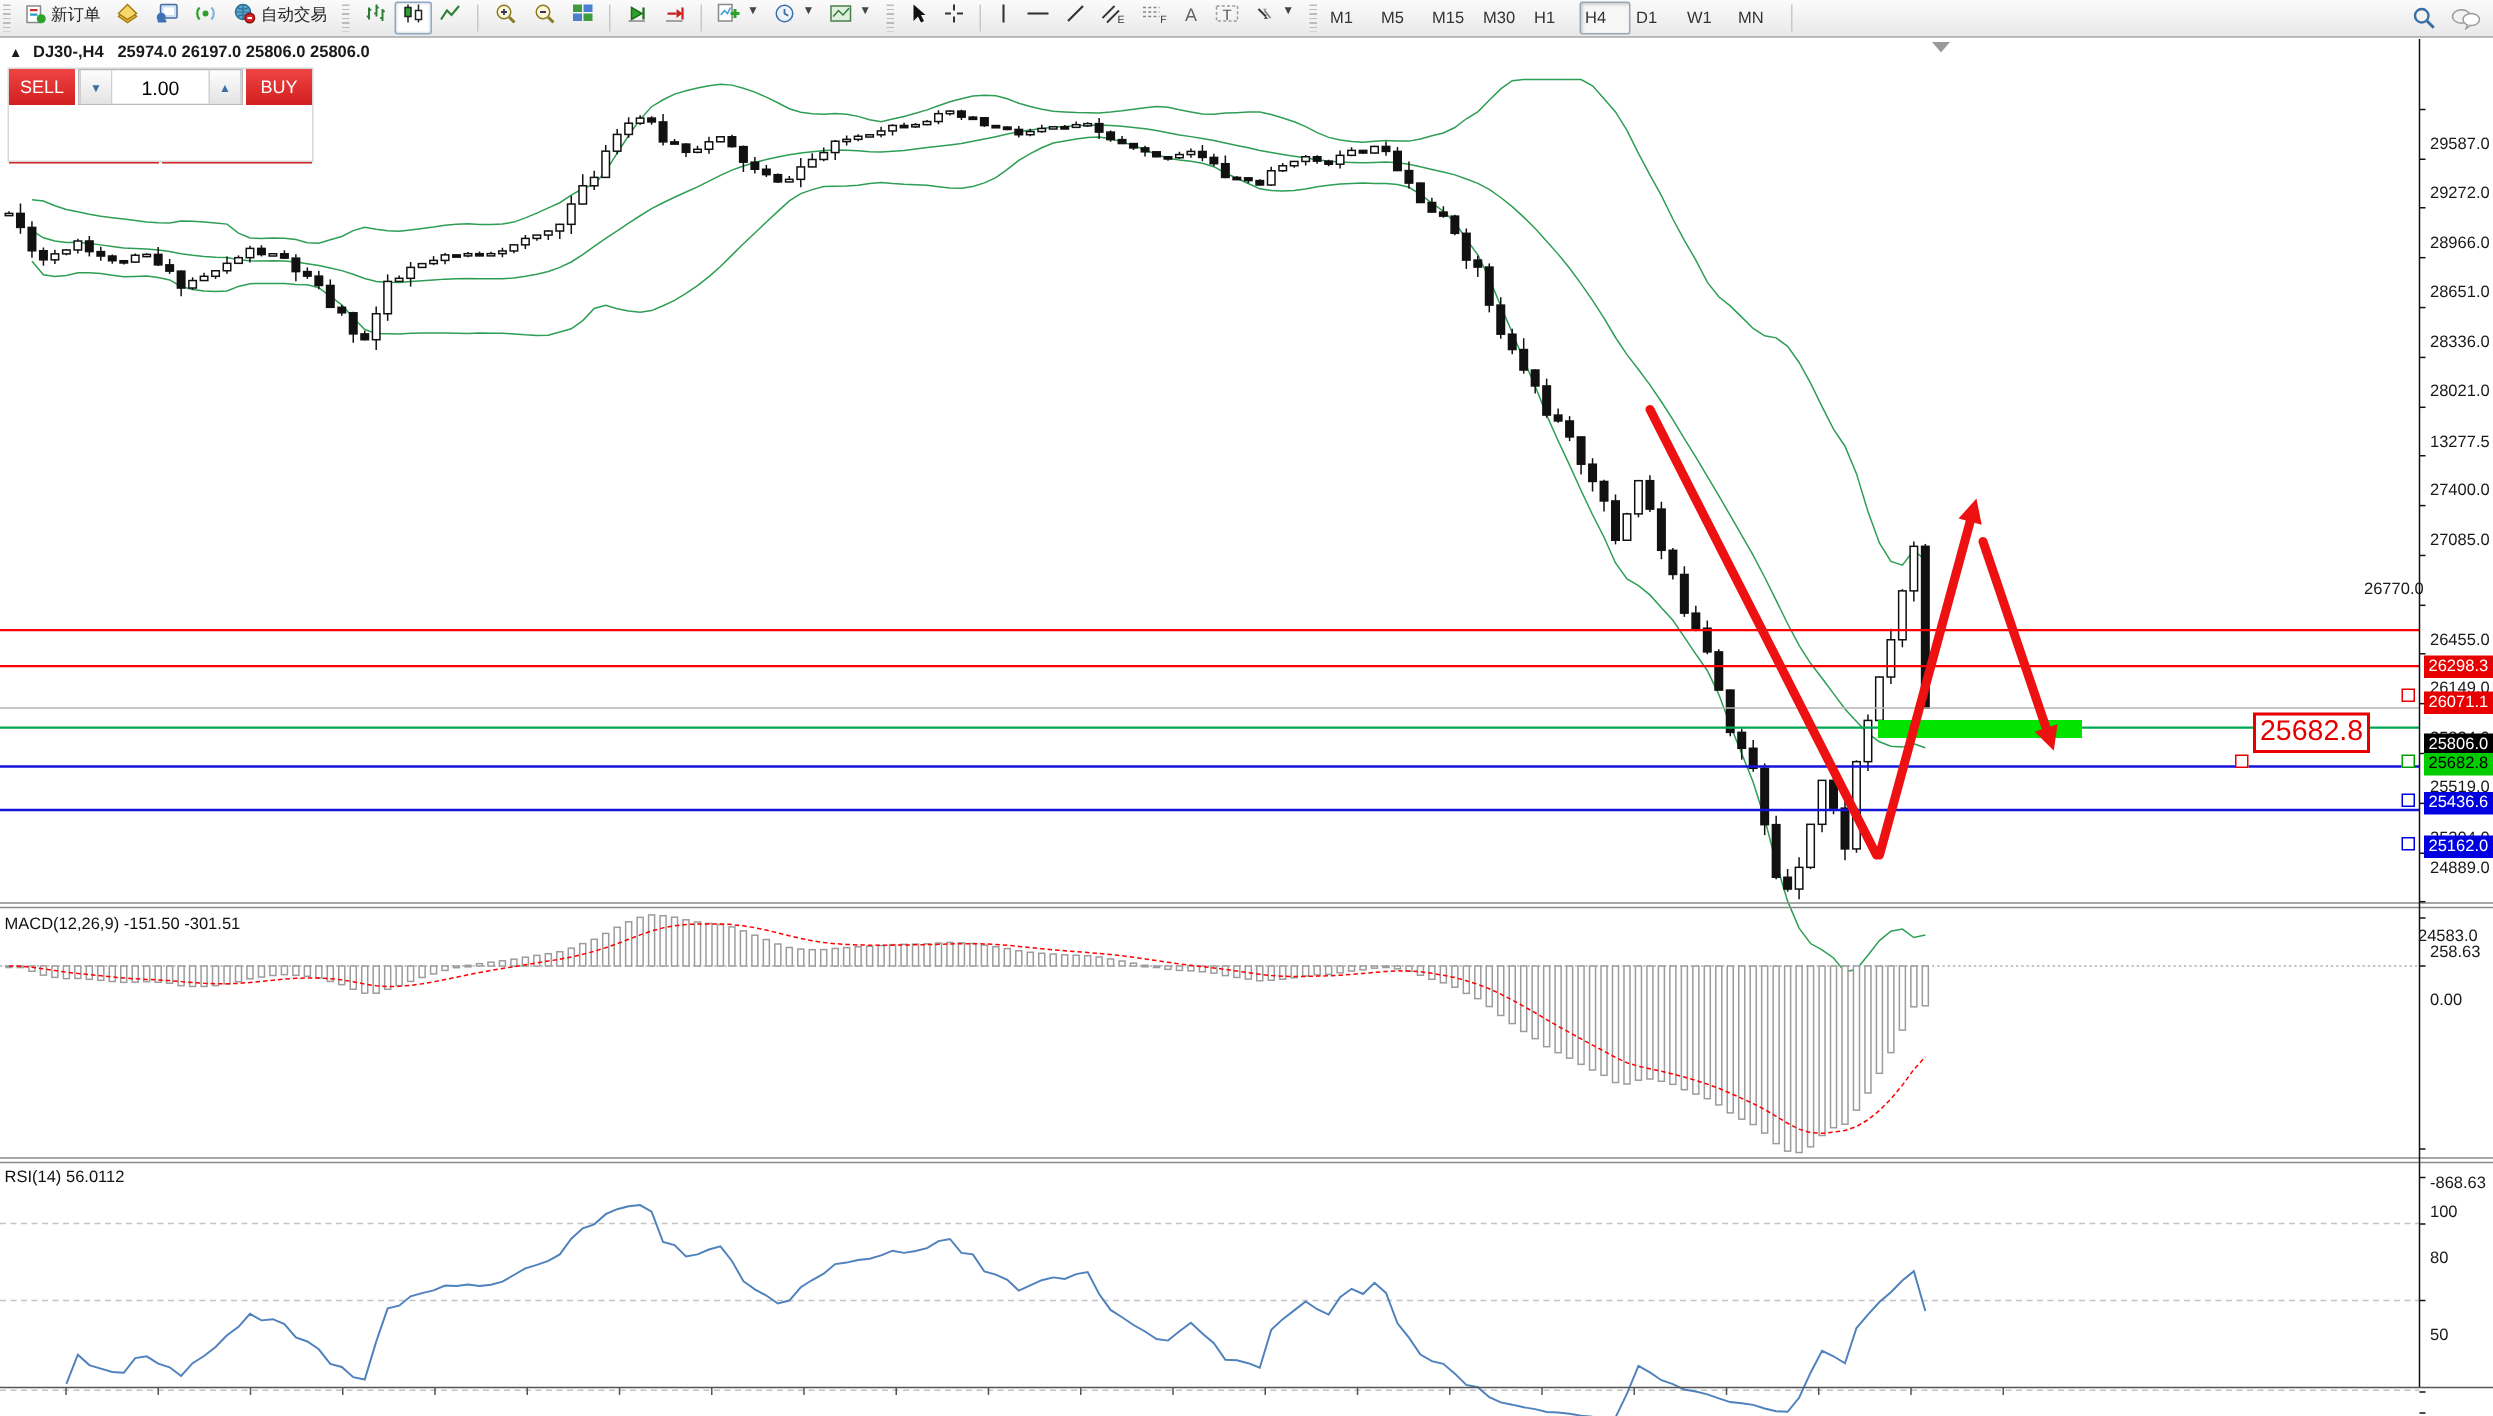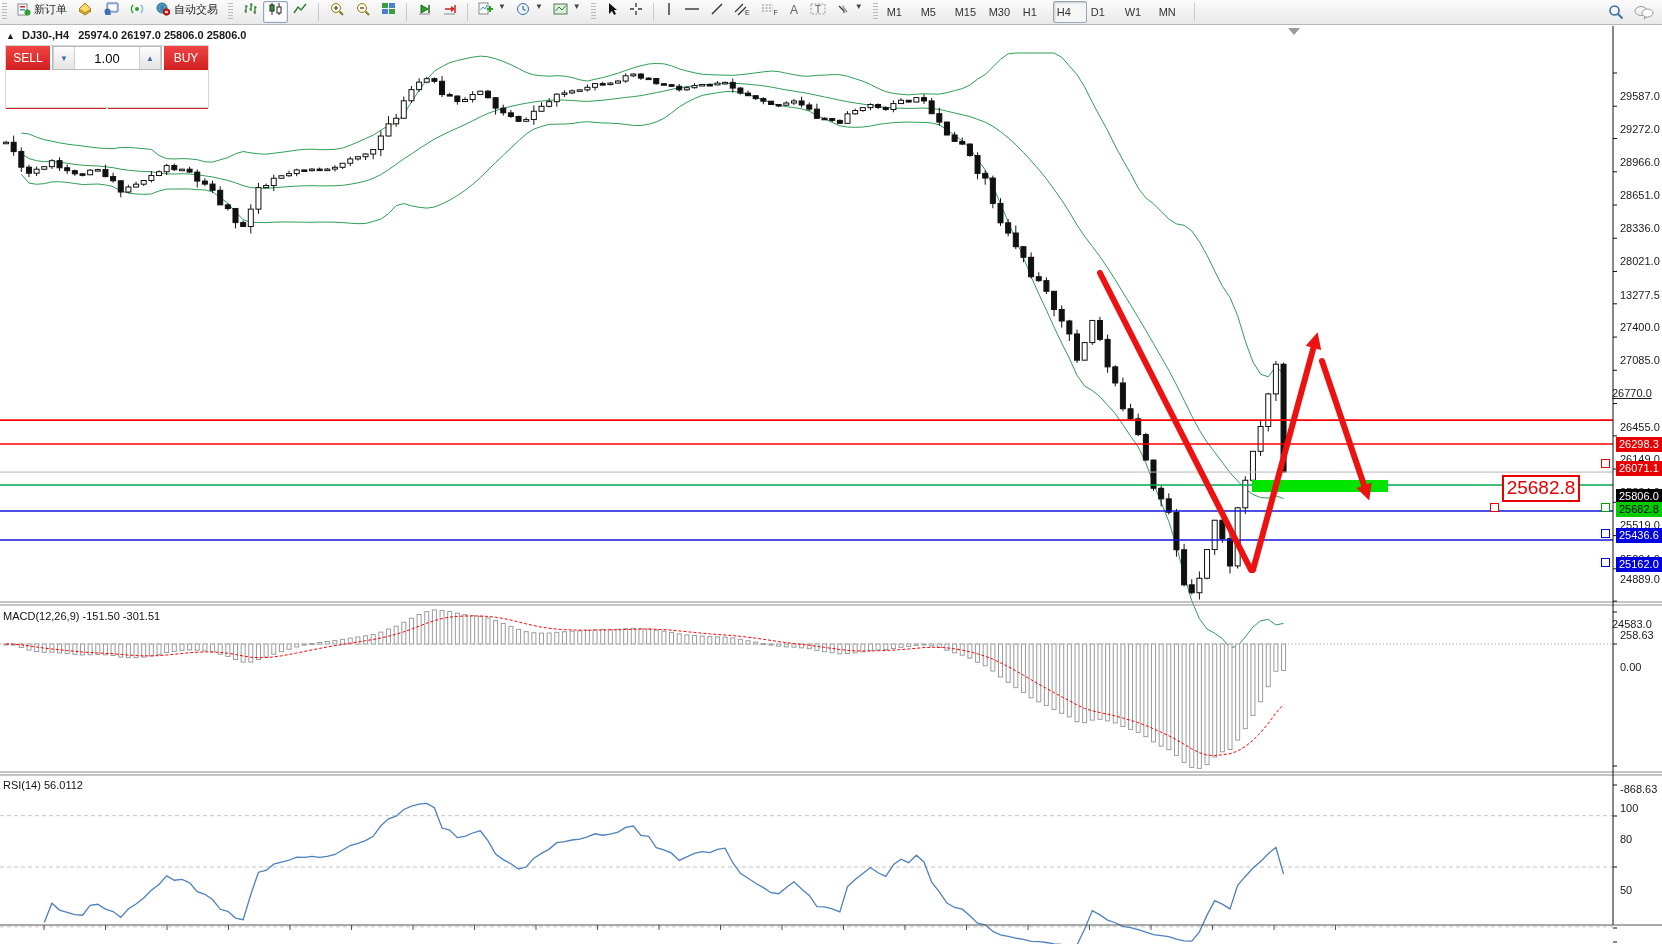--- a/index.html
+++ b/index.html
@@ -905,21 +905,21 @@
     <div id="axis-layer">
         <div class="tick-label" style="left: 1620px; top: 65px;">29587.0</div>
         <div class="tick-label" style="left: 1620px; top: 98.2454px;">29272.0</div>
         <div class="tick-label" style="left: 1620px; top: 130.541px;">28966.0</div>
         <div class="tick-label" style="left: 1620px; top: 163.786px;">28651.0</div>
         <div class="tick-label" style="left: 1620px; top: 197.032px;">28336.0</div>
         <div class="tick-label" style="left: 1620px; top: 230.277px;">28021.0</div>
         <div class="tick-label" style="left: 1620px; top: 263.522px;">13277.5</div>
         <div class="tick-label" style="left: 1620px; top: 295.818px;">27400.0</div>
         <div class="tick-label" style="left: 1620px; top: 329.063px;">27085.0</div>
-        <div class="tick-label" style="left: 1612px; top: 362.309px; text-decoration: underline;">26770.0</div>
+        <div class="tick-label" style="left: 1576px; top: 362.309px;">26770.0</div>
         <div class="tick-label" style="left: 1620px; top: 395.554px;">26455.0</div>
         <div class="tick-label" style="left: 1620px; top: 427.85px;">26149.0</div>
         <div class="tick-label" style="left: 1620px; top: 461.095px;">25834.0</div>
         <div class="tick-label" style="left: 1620px; top: 494.34px;">25519.0</div>
         <div class="tick-label" style="left: 1620px; top: 527.586px;">25204.0</div>
         <div class="tick-label" style="left: 1620px; top: 548px;">24889.0</div>
         <div class="tick-label" style="left: 1612px; top: 593.127px;">24583.0</div>
         <div class="badge" style="top: 412.092px; background: rgb(232, 0, 0); color: rgb(255, 255, 255);">26298.3</div>
         <div class="badge" style="top: 436.071px; background: rgb(232, 0, 0); color: rgb(255, 255, 255);">26071.1</div>
         <div class="badge" style="top: 464.05px; background: rgb(0, 0, 0); color: rgb(255, 255, 255);">25806.0</div>

